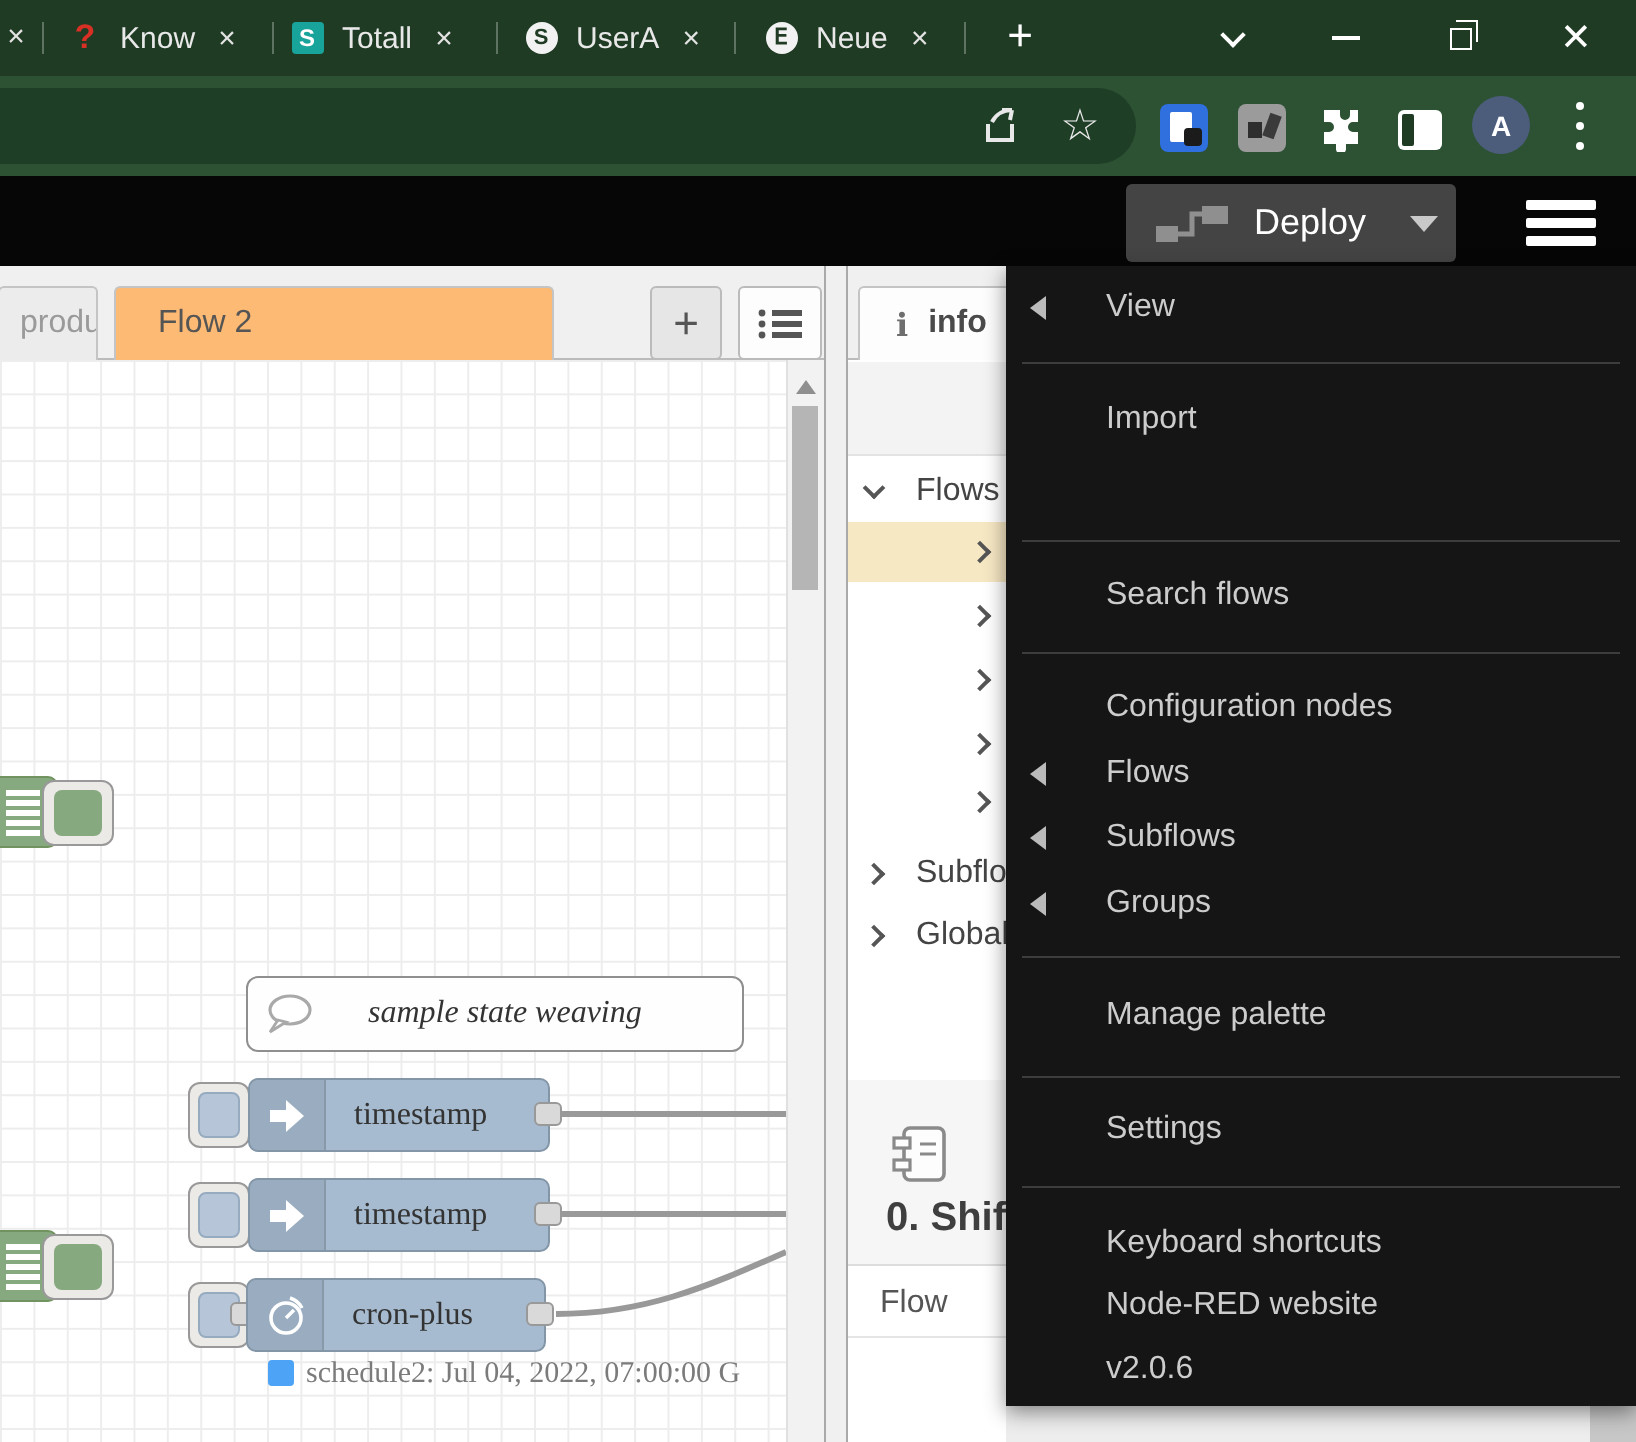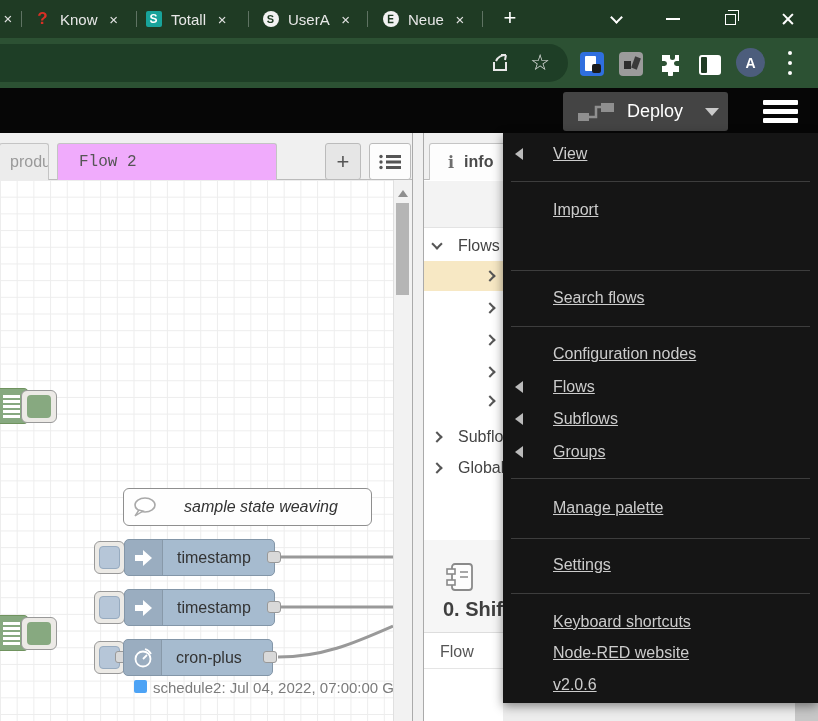--- a/index.html
+++ b/index.html
@@ -46,28 +46,28 @@
   .deploy-btn { position:absolute; left:563px; top:92px; width:165px; height:39px; background:#444; border-radius:3px; display:flex; align-items:center; cursor:pointer; }
   .deploy-btn .lbl { color:#ffffff; font-size:18px; margin-left:12px; }
   .deploy-chev { width:0; height:0; border-left:7px solid transparent; border-right:7px solid transparent; border-top:8px solid #c9c9c9; margin-left:22px; }
   .hamburger { position:absolute; left:763px; top:100px; width:35px; height:23px; display:flex; flex-direction:column; justify-content:space-between; cursor:pointer; }
   .hamburger span { height:5px; background:#fff; border-radius:1px; }
 
   
   .workspace-top { position:absolute; left:0; top:133px; width:424px; height:47px; background:#f0f0f0; border-bottom:1px solid #bbb; }
   .flow-tab { position:absolute; top:143px; height:37px; border:1px solid #c4c4c4; border-bottom:none; border-radius:3px 3px 0 0; font-size:16px; color:#555; display:flex; align-items:center; cursor:pointer; }
   .flow-tab.inactive { background:#ececec; color:#9a9a9a; }
-  .flow-tab.active { background:#f0abfc;font-family:Liberation Mono, monospace; }
+  .flow-tab.active { background:#fdba74; }
   .ws-btn { position:absolute; top:143px; height:37px; border:1px solid #bbb; border-radius:3px; display:flex; align-items:center; justify-content:center; cursor:pointer; }
   .tooltip { position:absolute; left:305px; top:197px; width:74px; height:27px; background:#767676; border-radius:4px; color:#fff; font-size:14px; display:flex; align-items:center; justify-content:center; }
   .tooltip::before { content:""; position:absolute; left:29px; top:-8px; border-left:8px solid transparent; border-right:8px solid transparent; border-bottom:8px solid #767676; }
 
   .canvas { position:absolute; left:0; top:180px; width:393px; height:541px; overflow:hidden; cursor:default;
     background-image: linear-gradient(#ededed 1px, transparent 1px), linear-gradient(90deg, #ededed 1px, transparent 1px);
-    background-size:16.7px 16.7px; background-color:#fff; }
+    background-size:16.7px 16.7px; background-color:#fff;font-family:Liberation Serif, serif; }
   .wires { position:absolute; left:0; top:0; }
 
   .node-body { position:absolute; border-radius:5px; display:flex; align-items:center; }
   .inject { background:#a6bbcf; border:1px solid #8396a8; height:37px; }
   .icon-stripe { width:38px; height:100%; background:rgba(0,0,0,0.07); border-right:1px solid rgba(0,0,0,0.12); border-radius:4px 0 0 4px; display:flex; align-items:center; justify-content:center; }
   .node-label { font-size:16px; color:#333; padding-left:14px; white-space:nowrap; }
   .btn-outer { position:absolute; width:31px; height:33px; background:#eceae6; border:1px solid #999; border-radius:6px; cursor:pointer; }
   .btn-inner { position:absolute; border-radius:4px; }
   .port { position:absolute; width:14px; height:12px; background:#d9d9d9; border:1px solid #999; border-radius:3px; cursor:crosshair; }
   .debug-body { position:absolute; left:-31px; width:60px; height:36px; background:#87a980; border:1px solid #70935f; border-radius:5px; }
@@ -98,21 +98,21 @@
   .sb-divider { position:absolute; left:0; width:394px; border-top:1px solid #ccc; }
   .detail-panel { position:absolute; left:0; top:407px; width:394px; height:92px; background:#f6f6f6; }
   .detail-name { position:absolute; left:19px; top:58px; font-size:20px; font-weight:bold; color:#3f3f3f; white-space:nowrap; }
   .detail-row-label { position:absolute; left:16px; top:510px; font-size:16px; color:#555; }
   .below-menu { position:absolute; left:503px; top:703px; width:315px; height:18px; background:#ededed; }
   .below-menu .sbar { position:absolute; left:292px; top:0; width:23px; height:18px; background:#c7c7c7; }
 
   
   .menu { position:absolute; left:503px; top:133px; width:315px; height:570px; background:#151515; box-shadow:0 3px 10px rgba(0,0,0,0.45); }
   .menu-item { position:absolute; left:0; width:315px; height:32px; color:#ccc; font-size:16px; display:flex; align-items:center; cursor:pointer; }
-  .menu-item .lbl { margin-left:50px;text-decoration:underline; }
+  .menu-item .lbl { margin-left:50px; }
   .m-arrow { position:absolute; left:12px; width:0; height:0; border-top:6px solid transparent; border-bottom:6px solid transparent; border-right:8px solid #bbb; }
   .menu-sep { position:absolute; left:8px; width:299px; border-top:1px solid #3d3d3d; }
 </style>
 </head>
 <body>
 
 <div id="app">
 
   <div class="tabstrip">
     <div class="tclose" style="position:absolute;left:0;top:10px;">×</div>

